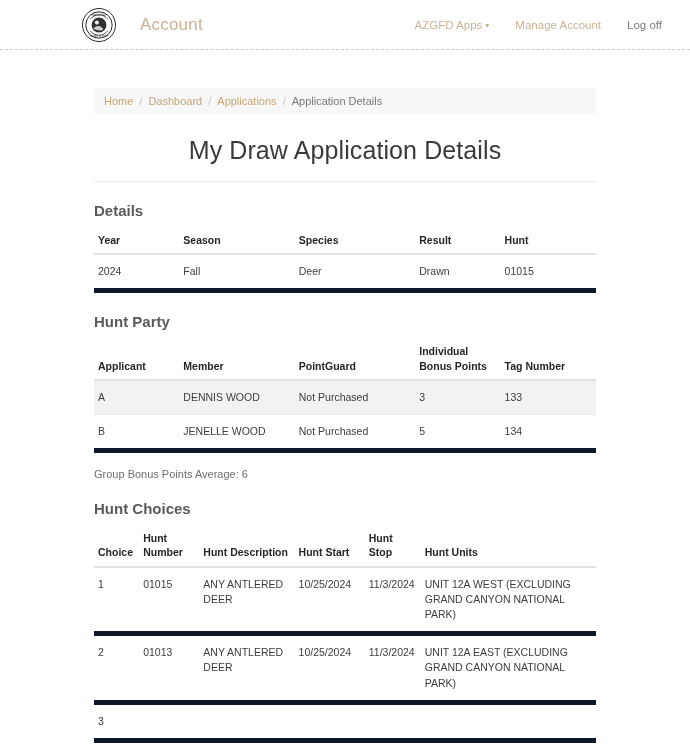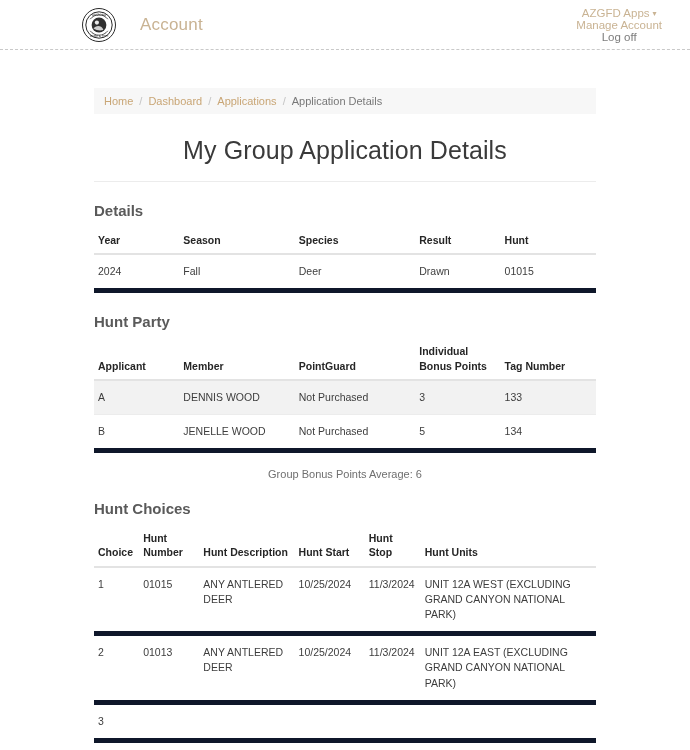--- a/index.html
+++ b/index.html
@@ -33,23 +33,22 @@
     position: relative;
     display: flex; align-items: center; justify-content: center;
     flex: 0 0 auto;
   }
   .logo-seal svg { display: block; }
   .brand-name {
     font-size: 17px; color: #c9b393; letter-spacing: .2px;
   }
   .nav-links {
     margin-left: auto;
-    display: flex; align-items: center; 
+    display: flex; align-items: center; gap: 26px;
     font-size: 11.5px;
-    flex-direction: column;
   }
   .nav-link { color: #c9b393; text-decoration: none; white-space: nowrap; }
   .nav-link.muted { color: #7d7d7d; }
   .caret { font-size: 8px; margin-left: 3px; display: inline-block; vertical-align: 1px;}
 
   
   .container { width: 690px; padding: 0 94px; flex: 1 0 auto; }
   .breadcrumb {
     background: #f7f7f7;
     margin-top: 38px;
@@ -117,21 +116,20 @@
   table.choices col.h2 { width: 12%; }
   table.choices col.h3 { width: 19%; }
   table.choices col.h4 { width: 14%; }
   table.choices col.h5 { width: 11%; }
   table.choices col.h6 { width: 35%; }
   table.choices td.empty { height: 26px; }
 
   .note {
     font-size: 11px; color: #6f6f6f;
     margin: 15px 0 0;
-    text-align: center;
   }
 </style>
 </head>
 <body>
 
 <div class="page">
 
   <div class="site-header">
     <div class="brand">
       <span class="logo-seal">
@@ -161,21 +159,21 @@
     <div class="breadcrumb">
       <a class="bc-link" href="#">Home</a>
       <span class="bc-sep">/</span>
       <a class="bc-link" href="#">Dashboard</a>
       <span class="bc-sep">/</span>
       <a class="bc-link" href="#">Applications</a>
       <span class="bc-sep">/</span>
       <span class="bc-current">Application Details</span>
     </div>
 
-    <h1 class="page-title">My Group Application Details</h1>
+    <h1 class="page-title">My Draw Application Details</h1>
     <hr class="title-rule">
 
     <h2 class="section-title">Details</h2>
     <table class="grid details">
       <colgroup>
           <col class="c1">
           <col class="c2">
           <col class="c3">
           <col class="c4">
           <col class="c5">

